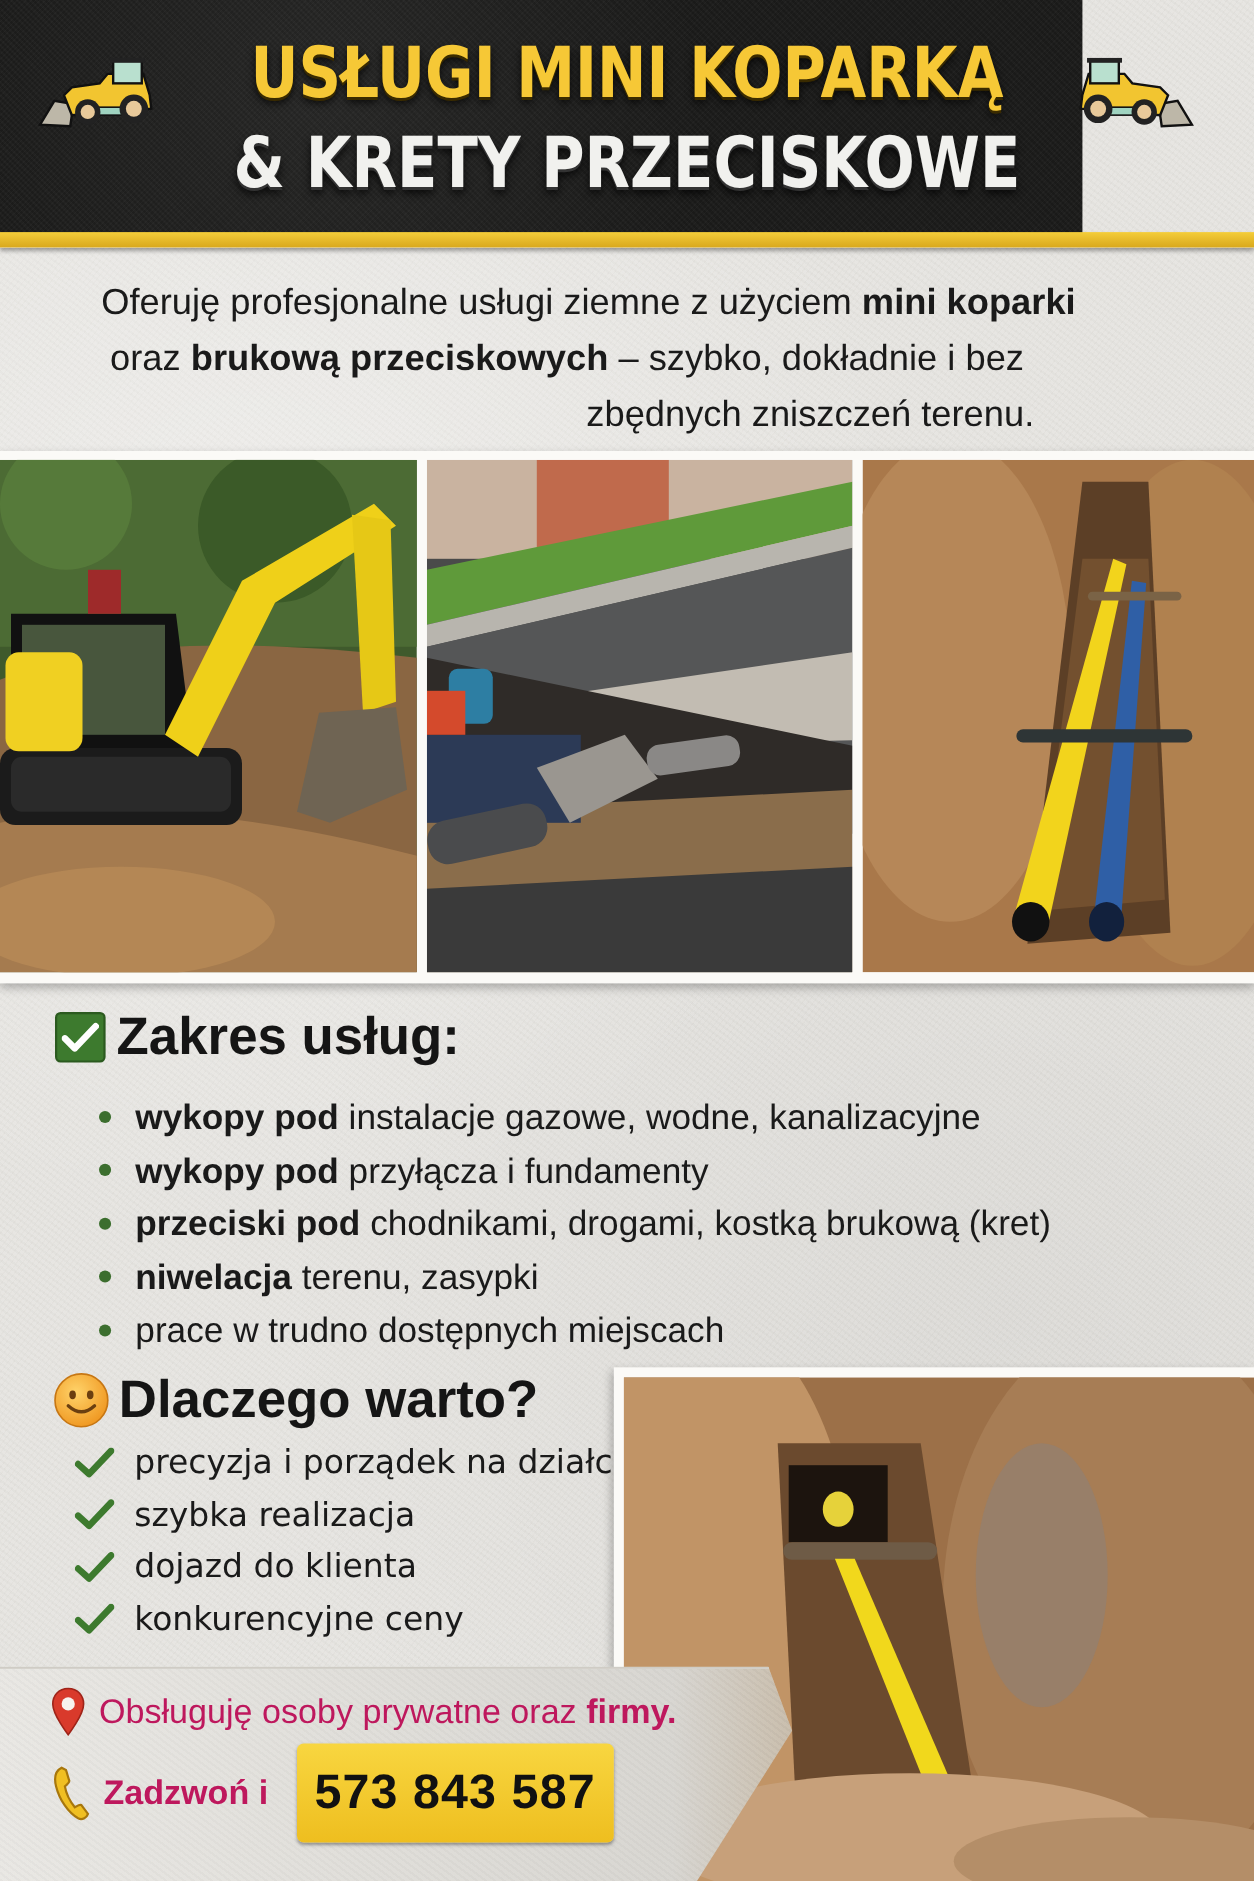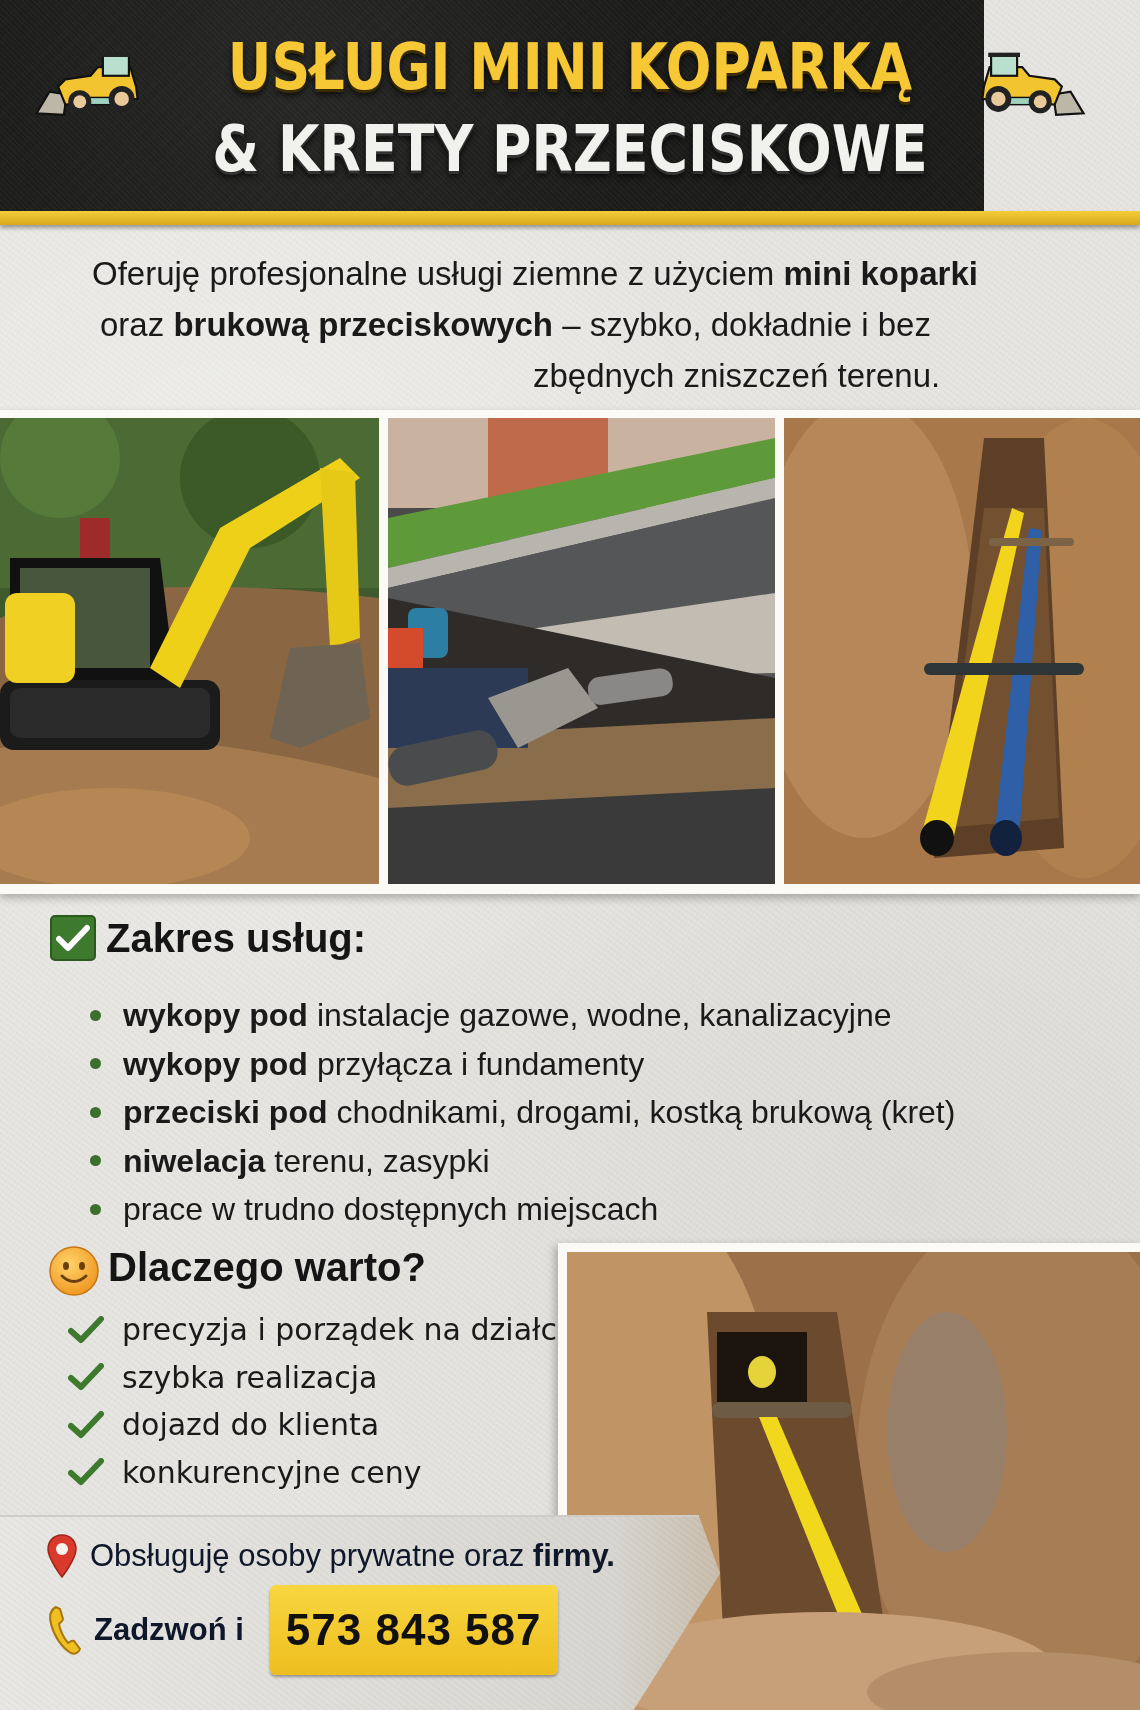--- a/index.html
+++ b/index.html
@@ -79,40 +79,40 @@
   .services-title {
     position: absolute; left: 50px; top: 915px;
     display: flex; align-items: center; gap: 10px;
   }
   .check-box {
     width: 46px; height: 46px; border-radius: 5px;
     background: #3d7a2e; border: 2px solid #2b5a1f;
     display: flex; align-items: center; justify-content: center;
   }
   .section-heading {
-    font-size: 40px; font-weight: bold; color: #151515;
+    font-size: 48px; font-weight: bold; color: #151515;
     font-family: "Liberation Sans", sans-serif;
   }
   .services-list {
     position: absolute; left: 90px; top: 991px; list-style: none;
   }
   .services-list li {
     font-size: 32px; line-height: 48.5px; color: #1a1a1a;
     display: flex; align-items: center;
   }
   .bullet {
     width: 11px; height: 11px; border-radius: 50%;
     background: #3c6e2e; margin-right: 22px; flex-shrink: 0;
   }
   .services-list b { font-weight: bold; margin-right: 9px; }
 
   
   .why-title {
     position: absolute; left: 48px; top: 1245px;
-    display: flex; align-items: flex-start; gap: 8px;
+    display: flex; align-items: center; gap: 8px;
   }
   .smiley { width: 52px; height: 52px; }
   .why-list {
     position: absolute; left: 68px; top: 1306px; list-style: none;
   }
   .why-list li {
     font-size: 30px; line-height: 47.5px; color: #1a1a1a;
     display: flex; align-items: center;
     font-family: "DejaVu Sans", sans-serif;
     transform-origin: left center;
@@ -137,21 +137,21 @@
       linear-gradient(90deg, rgba(255,255,255,0.2), rgba(0,0,0,0.05) 85%, rgba(150,120,80,0.35));
     clip-path: polygon(0 0, 97% 0, 100% 30%, 88% 100%, 0 100%);
     border-top: 2px solid #cfccc5;
   }
   .contact-row {
     position: absolute; left: 46px; display: flex; align-items: center;
   }
   .contact-row.r1 { top: 1533px; }
   .contact-row.r2 { top: 1585px; }
   .contact-row .label {
-    font-size: 31px; color: #0f172a; margin-left: 12px;
+    font-size: 31px; color: #be185d; margin-left: 12px;
   }
   .contact-row .label b { font-weight: bold; }
   .phone-badge {
     margin-left: 26px;
     background: linear-gradient(#f8d640, #eebe1f);
     border-radius: 6px; padding: 20px 16px;
     font-size: 44px; font-weight: bold; color: #111;
     box-shadow: 0 2px 3px rgba(0,0,0,0.35);
     letter-spacing: 1px;
   }

